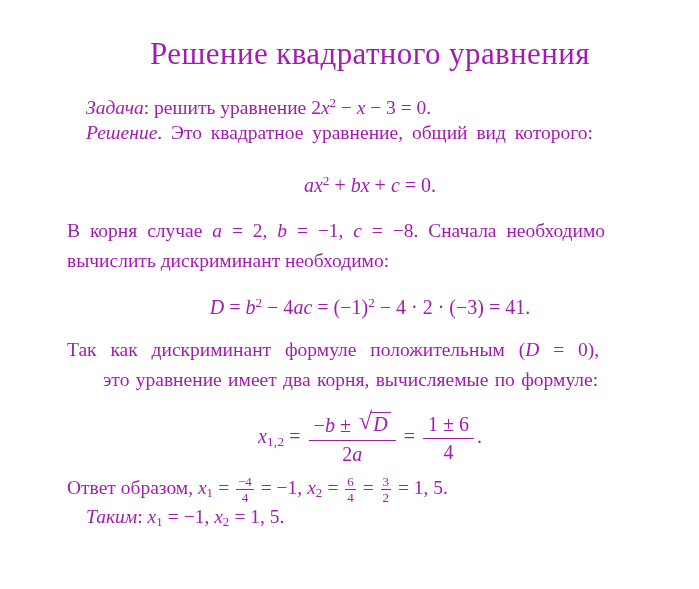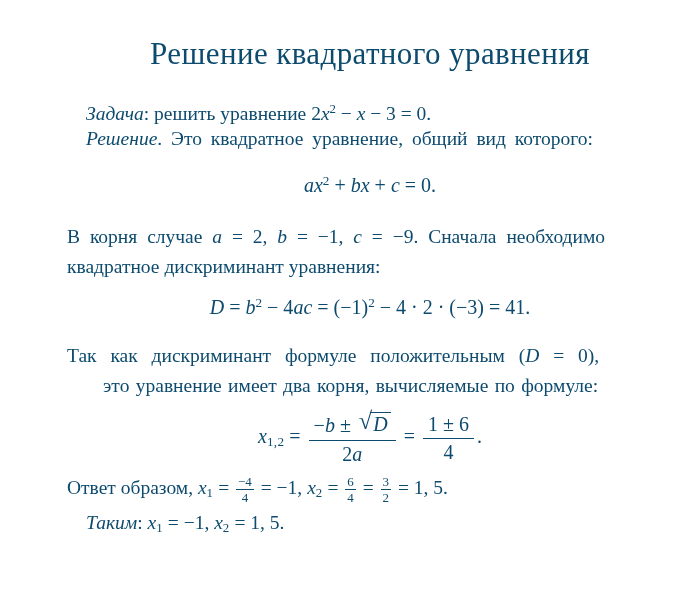--- a/index.html
+++ b/index.html
@@ -3,39 +3,39 @@
 <meta charset="utf-8">
 <style>
   html, body { margin: 0; padding: 0; background: #ffffff; }
   .page {
     position: relative;
     width: 699px;
     height: 589px;
     background: #ffffff;
     overflow: hidden;
     font-family: "Liberation Serif", "DejaVu Serif", serif;
-    color: #0c4a6e;
+    color: #a21caf;
   }
   .title {
     position: absolute;
     top: 36px;
     left: 0;
     width: 740px;
     margin: 0;
     font-size: 31px;
     font-weight: normal;
     letter-spacing: 0.4px;
     text-align: center;
     white-space: nowrap;
   }
   .line {
     position: absolute;
     left: 67px;
     font-size: 19.5px;
-    line-height: 42px;
+    line-height: 30px;
     white-space: nowrap;
   }
   .indent { padding-left: 19px; }
   .task     { top: 88px; }
   .solution { top: 118px; word-spacing: 4px; }
   .case1    { top: 216px; word-spacing: 5px; }
   .case2    { top: 246px; }
   .pos1     { top: 335px; word-spacing: 9px; }
   .pos2     { top: 365px; word-spacing: 1.5px; margin-left: 36px; }
   .thus     { top: 471px; line-height: 34px; }
@@ -81,22 +81,22 @@
   <div class="line indent task">
     <span class="it">Задача</span><span>: решить уравнение </span><span><span>2</span><span class="it">x</span><span class="sup">2</span><span> − </span><span class="it">x</span><span> − 3 = 0.</span></span>
   </div>
 
   <div class="line indent solution">
     <span class="it">Решение</span><span>. Это квадратное уравнение, общий вид которого:</span>
   </div>
 
   <div class="display disp1"><span class="it">ax</span><span class="sup">2</span><span> + </span><span class="it">bx</span><span> + </span><span class="it">c</span><span> = 0.</span></div>
 
-  <div class="line case1"><span>В корня случае </span><span class="it">a</span><span> = 2, </span><span class="it">b</span><span> = −1, </span><span class="it">c</span><span> = −9. Сначала необходимо</span></div>
-  <div class="line case2">квадратное дискриминант уравнения:</div>
+  <div class="line case1"><span>В корня случае </span><span class="it">a</span><span> = 2, </span><span class="it">b</span><span> = −1, </span><span class="it">c</span><span> = −8. Сначала необходимо</span></div>
+  <div class="line case2">вычислить дискриминант необходимо:</div>
 
   <div class="display disp2"><span class="it">D</span><span> = </span><span class="it">b</span><span class="sup">2</span><span> − 4</span><span class="it">ac</span><span> = (−1)</span><span class="sup">2</span><span> − 4 · 2 · (−3) = 41.</span></div>
 
   <div class="line pos1"><span>Так как дискриминант формуле положительным (</span><span class="it">D</span><span> = 0),</span></div>
   <div class="line pos2">это уравнение имеет два корня, вычисляемые по формуле:</div>
 
   <div class="display disp3"><span class="it">x</span><span class="sub">1,2</span><span> = </span><span class="frac">
         <span class="num"><span>−</span><span class="it">b</span><span> ± </span><span class="sqrt">
             <span class="rad">√</span>
             <span class="arg"><span class="it">D</span></span>

